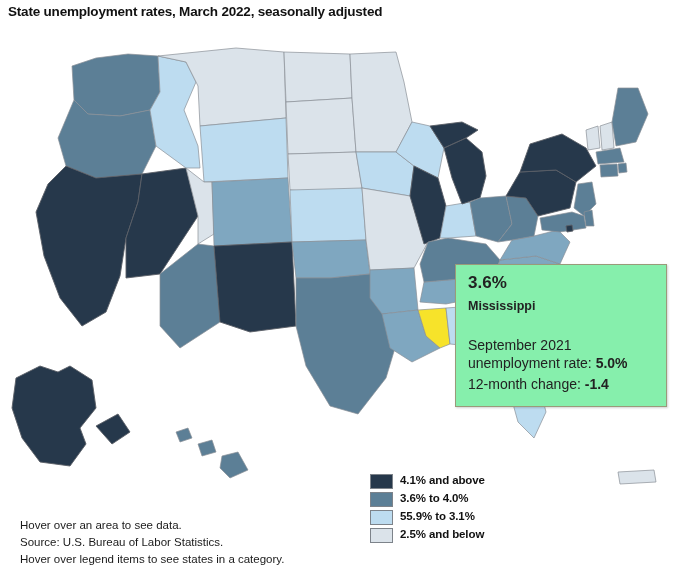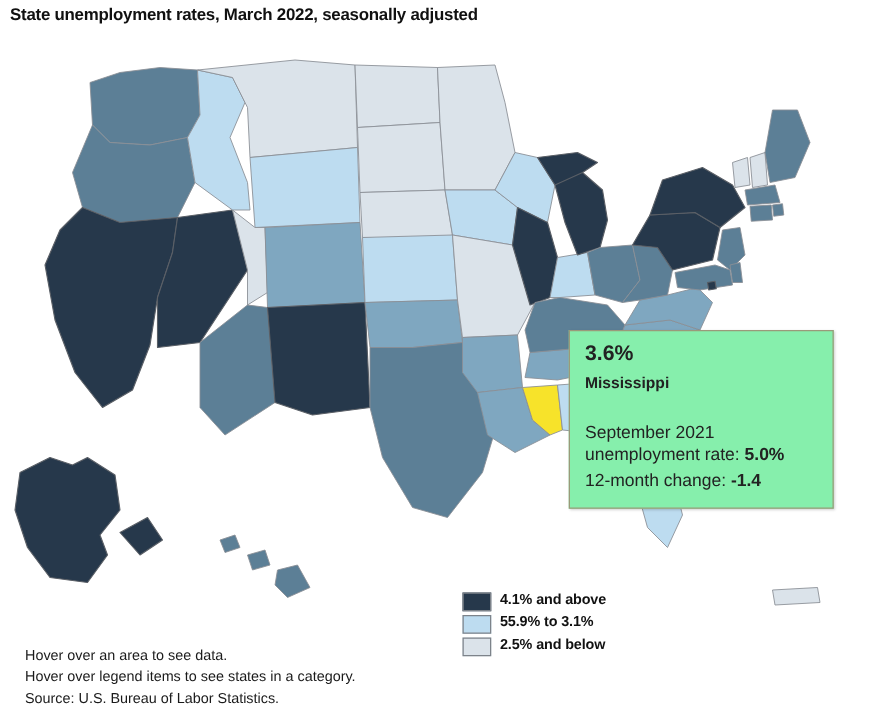--- a/index.html
+++ b/index.html
@@ -239,27 +239,31 @@
       <b>-1.4</b>
     </div>
   </div>
 
   <div id="legend">
     <div class="legend-item">
       <span class="legend-swatch" style="background:#26384b"></span>
       <span class="legend-label">4.1% and above</span>
     </div>
     <div class="legend-item">
+      <span class="legend-swatch" style="background:#5c7f96"></span>
+      <span class="legend-label">3.6% to 4.0%</span>
+    </div>
+    <div class="legend-item">
       <span class="legend-swatch" style="background:#bddcf0"></span>
       <span class="legend-label">55.9% to 3.1%</span>
     </div>
     <div class="legend-item">
       <span class="legend-swatch" style="background:#dbe3ea"></span>
       <span class="legend-label">2.5% and below</span>
     </div>
   </div>
 </div>
 
 <div id="footnotes">
   <div class="foot-line">Hover over an area to see data.</div>
+  <div class="foot-line">Source: U.S. Bureau of Labor Statistics.</div>
   <div class="foot-line">Hover over legend items to see states in a category.</div>
-  <div class="foot-line">Source: U.S. Bureau of Labor Statistics.</div>
 </div>
 
 </body></html>

